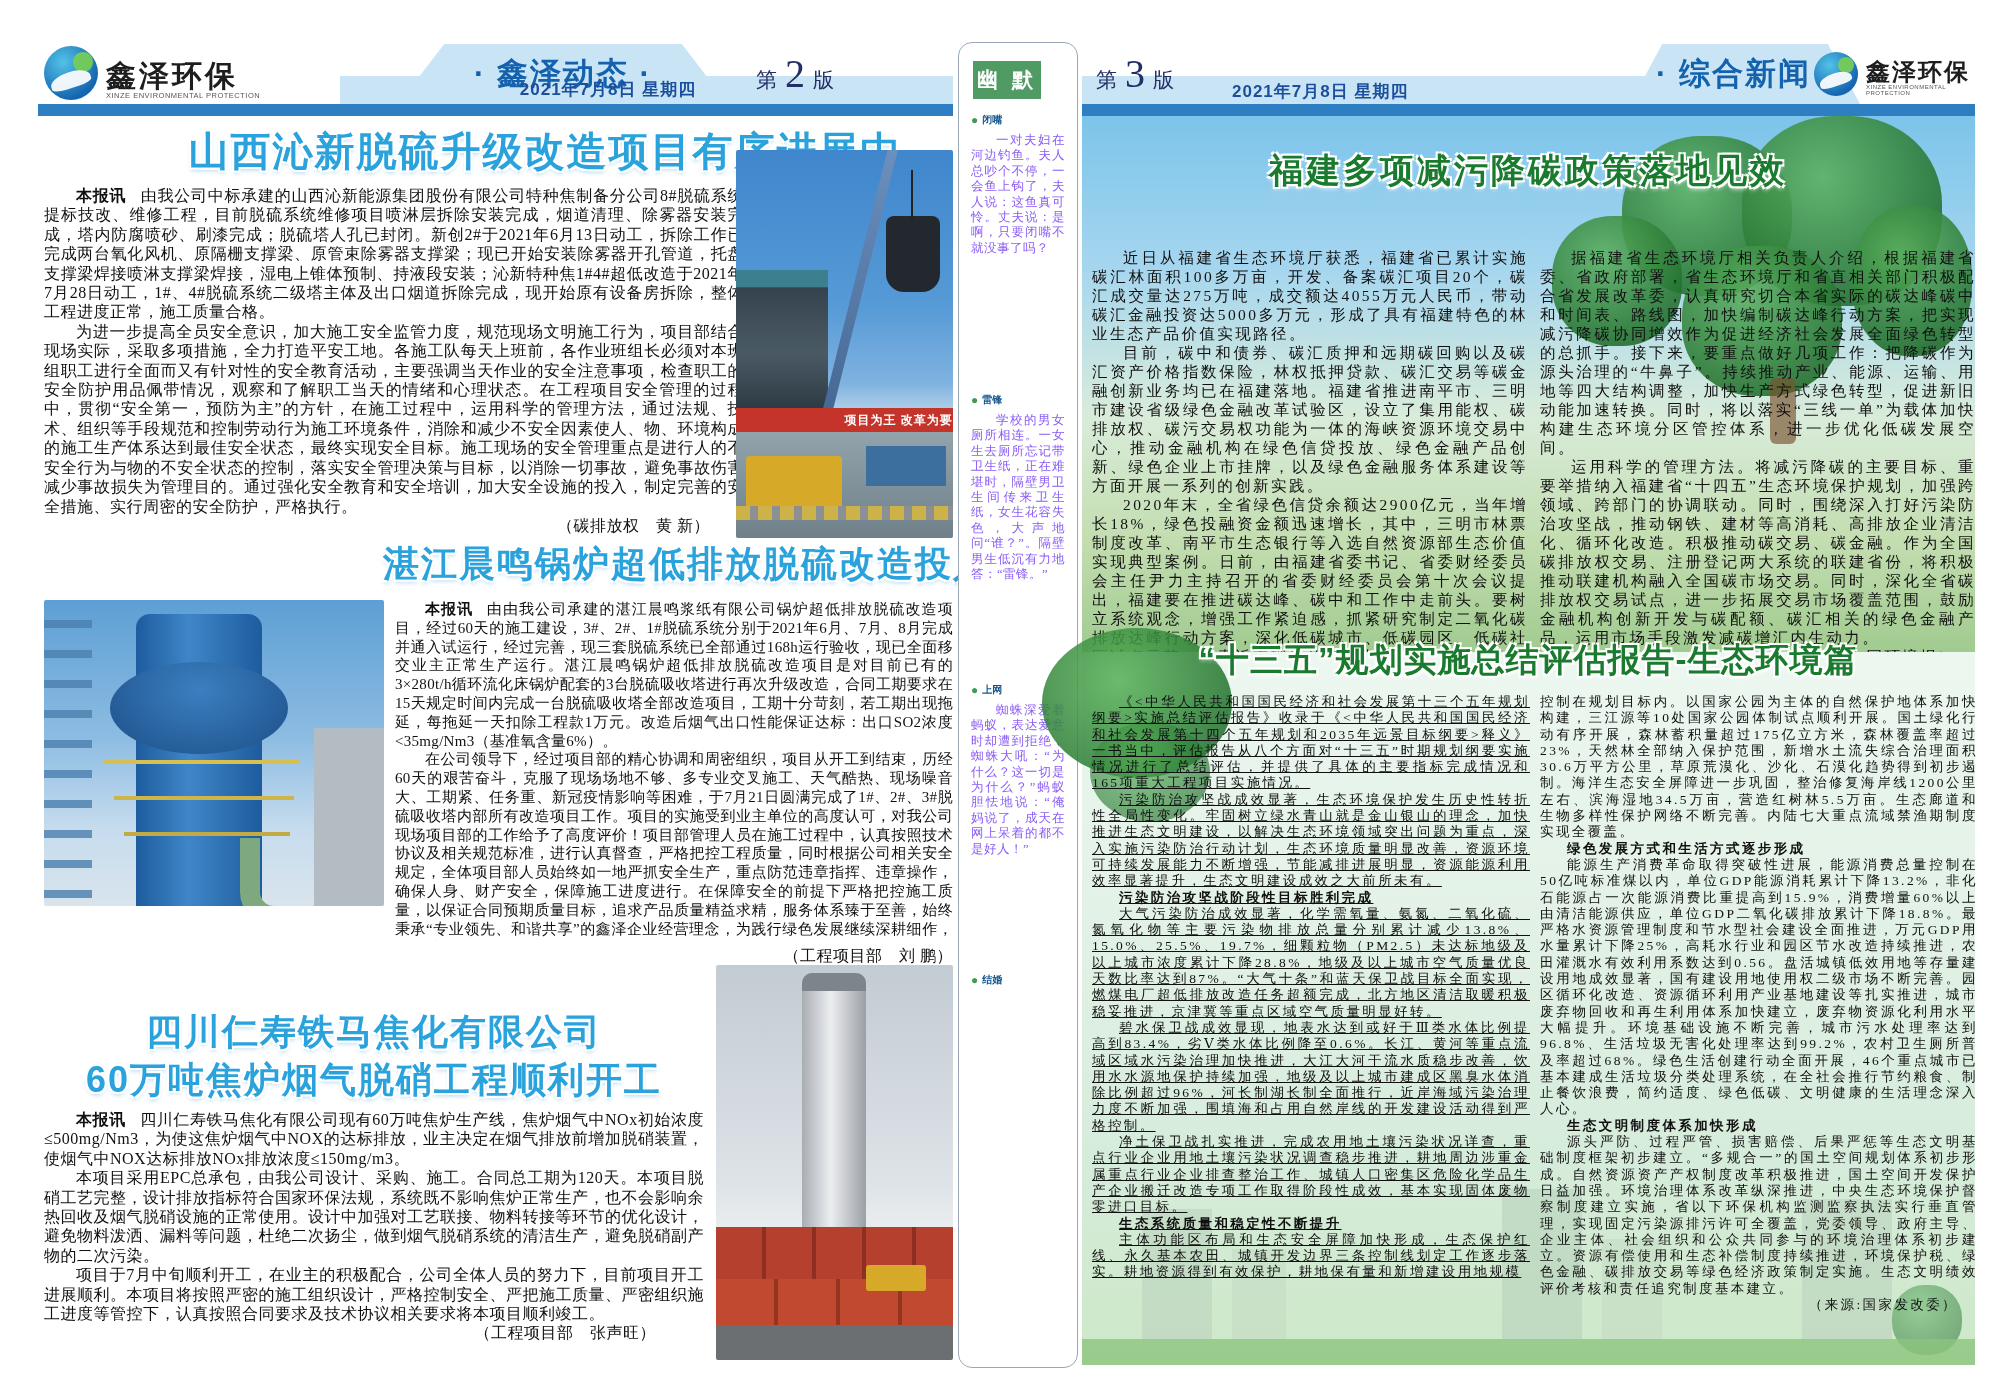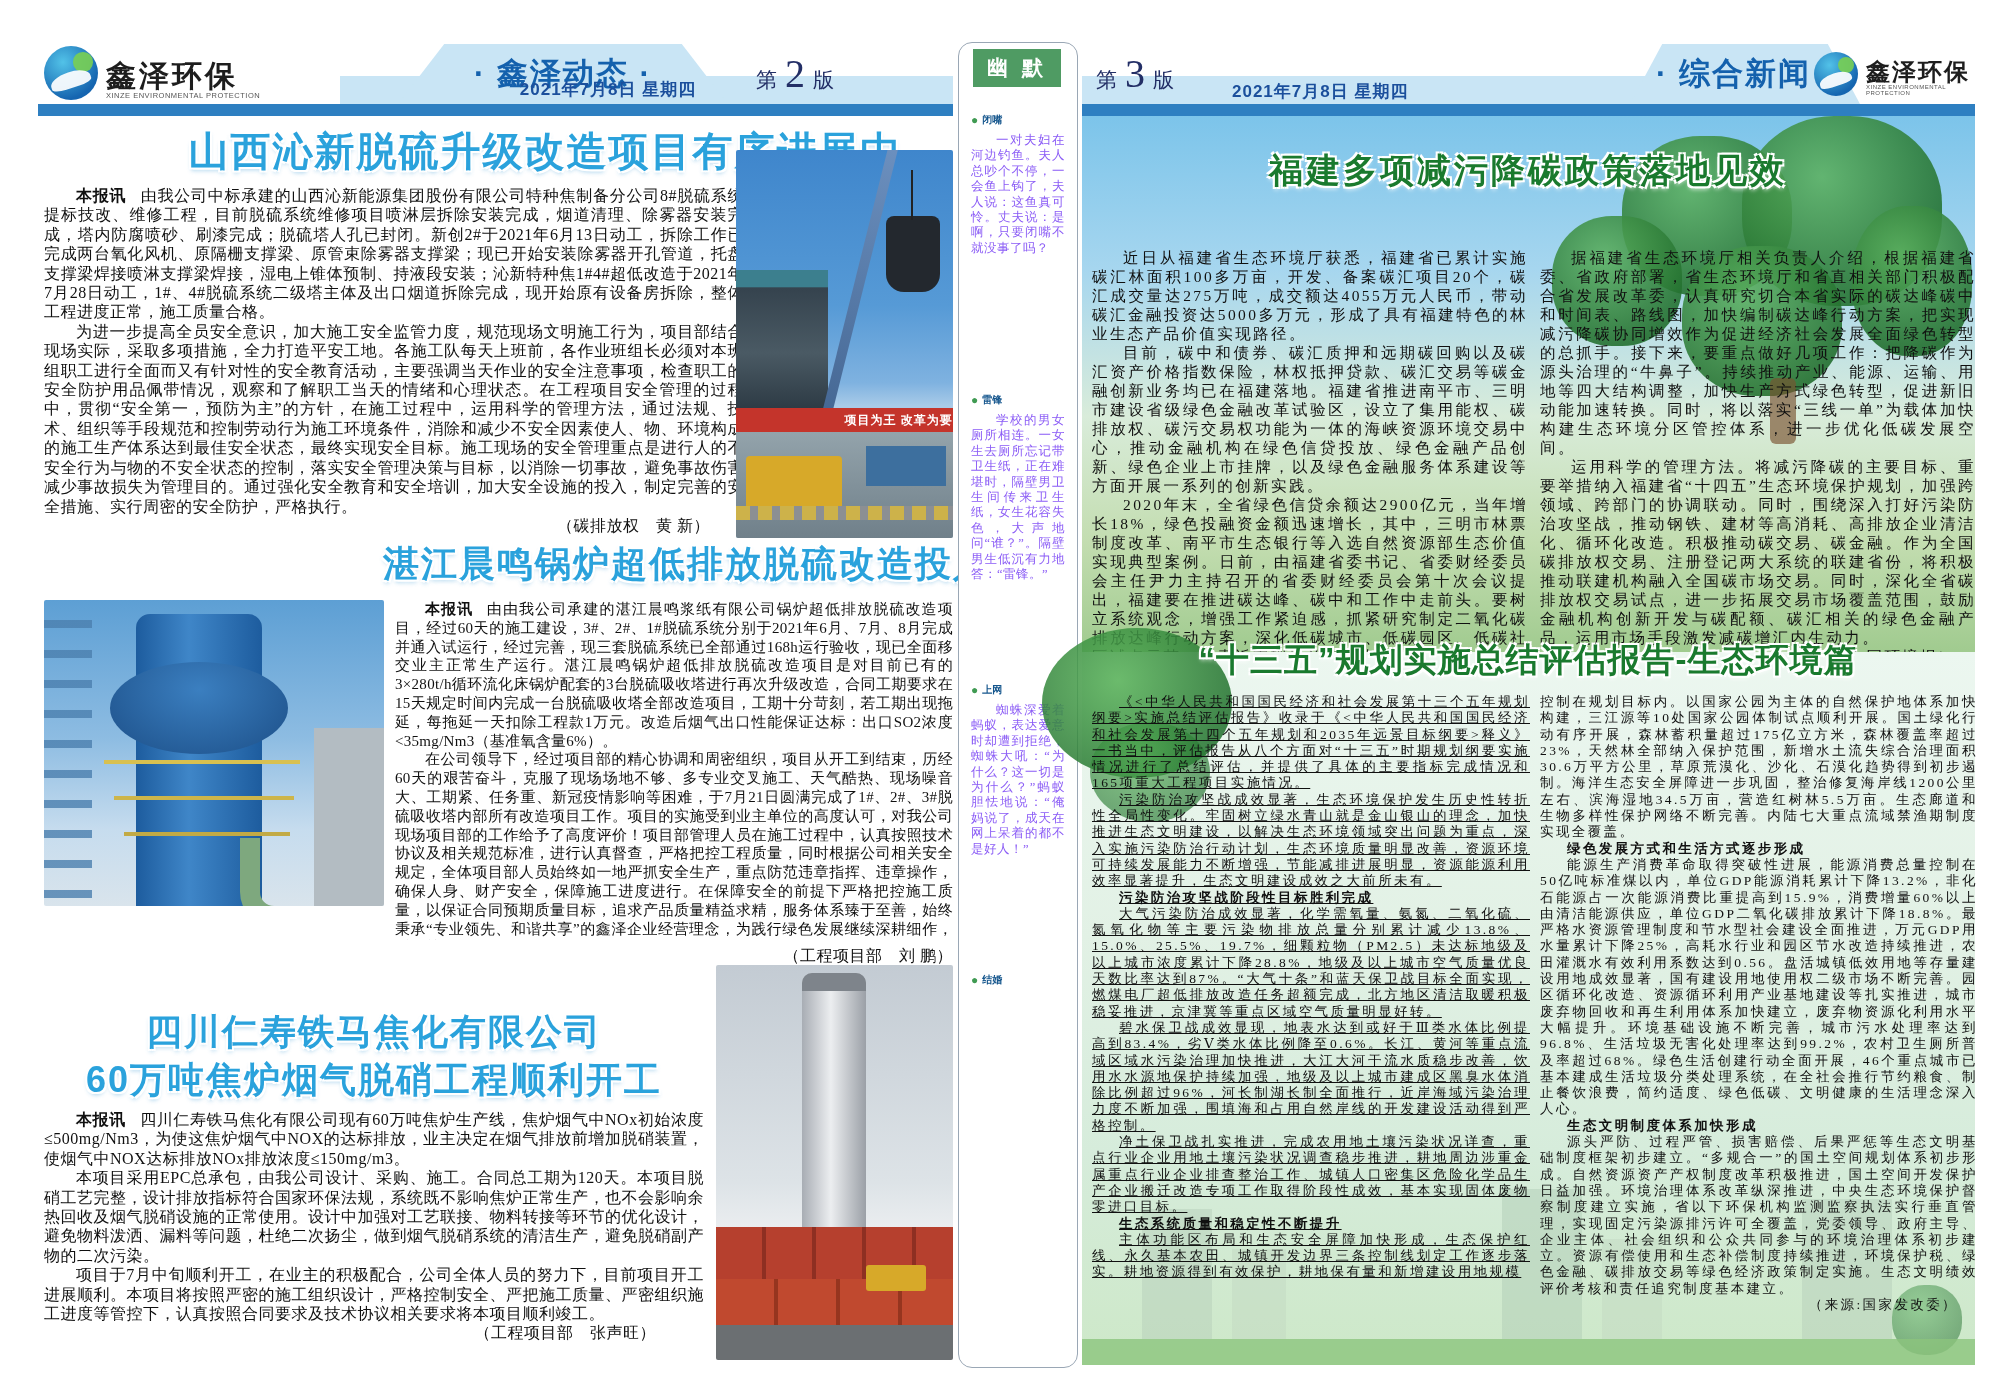--- a/index.html
+++ b/index.html
@@ -150,21 +150,21 @@
     <span style="left:86px;top:8px;width:64px;height:256px;background:linear-gradient(90deg,#a8adb4,#eceef0 45%,#9ba0a7);border-radius:10px 10px 0 0;"></span>
     <span style="left:86px;top:8px;width:64px;height:18px;background:#7e848b;border-radius:10px 10px 0 0;"></span>
     <span style="left:0;top:262px;width:237px;height:52px;background:repeating-linear-gradient(90deg,#b6402e 0 46px,#8e2f22 46px 50px);"></span>
     <span style="left:0;top:314px;width:237px;height:46px;background:repeating-linear-gradient(90deg,#c0492f 0 58px,#96351f 58px 62px);"></span>
     <span style="left:150px;top:300px;width:60px;height:26px;background:#d7a929;border-radius:3px;"></span>
     <span style="left:0;top:360px;width:237px;height:35px;background:#6b6f72;"></span>
   </div>
 </div>
 
 <div class="abs humor-strip" style="left:958px;top:42px;width:118px;height:1324px;">
-  <div class="abs humor-badge" style="left:14px;top:6px;width:88px;height:38px;">幽 默</div>
+  <div class="abs humor-badge" style="left:14px;top:18px;width:68px;height:38px;">幽 默</div>
 
   <div class="abs joke" style="top:70px;">
     <div class="joke-head">
         <span class="joke-bullet">●</span>
         <span class="joke-title">闭嘴</span>
       </div>
     <div class="joke-text">一对夫妇在河边钓鱼。夫人总吵个不停，一会鱼上钩了，夫人说：这鱼真可怜。丈夫说：是啊，只要闭嘴不就没事了吗？</div>
   </div>
 
   <div class="abs joke" style="top:350px;">

